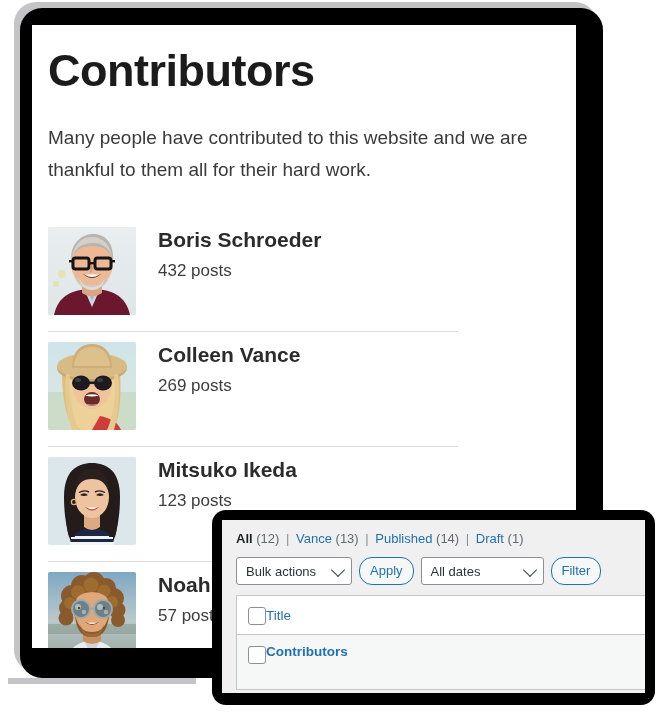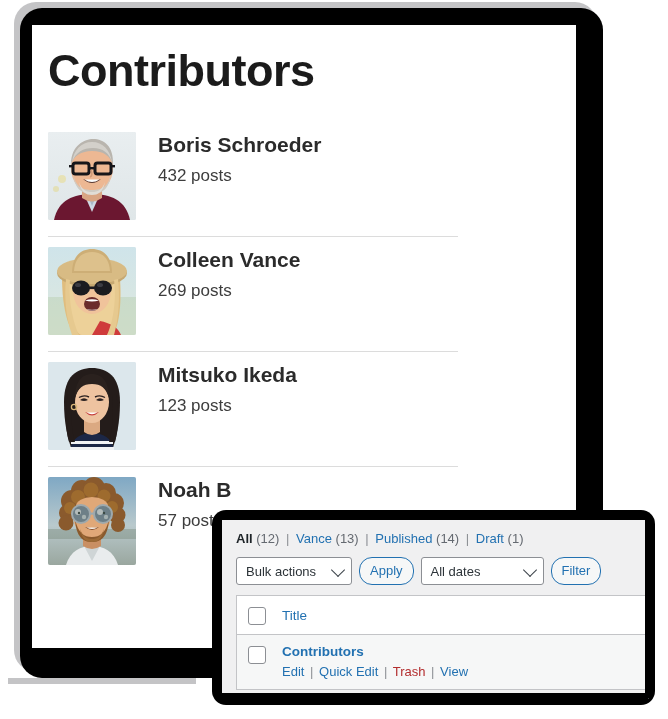--- a/index.html
+++ b/index.html
@@ -275,21 +275,20 @@
   .wp-checkbox {
     width: 16px;
     height: 16px;
     flex: 0 0 16px;
     border: 1px solid #8c8f94;
     border-radius: 3px;
     background: #ffffff;
     margin-top: 2px;
   }
   .row-cell {
-    margin-left: 16px;
   }
   #col-title-label {
     color: #2271b1;
     font-size: 13.5px;
     text-decoration: none;
   }
   #row-post-title {
     color: #2271b1;
     font-size: 13.5px;
     font-weight: bold;
@@ -319,20 +318,21 @@
 
 <div id="under-surface-shadow"></div>
 <div id="under-surface"></div>
 
 <div id="device-frame-shadow"></div>
 <div id="device-frame"></div>
 
 <div id="site-page">
   <div class="site-inner">
     <h1 id="page-title">Contributors</h1>
+    <p id="page-intro">Many people have contributed to this website and we are thankful to them all for their hard work.</p>
 
     <div id="contributor-list">
 
       <div class="contributor-row">
         <div class="avatar">
           <svg viewBox="0 0 88 88" xmlns="http://www.w3.org/2000/svg" aria-hidden="true">
             <defs>
               <linearGradient id="bgB" x1="0" y1="0" x2="0" y2="1">
                 <stop offset="0" stop-color="#e9eef0"></stop>
                   <stop offset="1" stop-color="#dfe6e8"></stop>
@@ -560,26 +560,17 @@
       <div class="wp-checkbox"></div>
       <div class="row-cell">
         <a href="#" id="col-title-label">Title</a>
       </div>
     </div>
 
     <div class="table-row" id="table-body-row">
       <div class="wp-checkbox"></div>
       <div class="row-cell">
         <a href="#" id="row-post-title">Contributors</a>
-        <div class="row-actions">
-          <a href="#">Edit</a>
-          <span class="sep">|</span>
-          <a href="#">Quick Edit</a>
-          <span class="sep">|</span>
-          <a href="#" class="trash">Trash</a>
-          <span class="sep">|</span>
-          <a href="#">View</a>
-        </div>
       </div>
     </div>
   </div>
 
 </div>
 
 </body></html>

